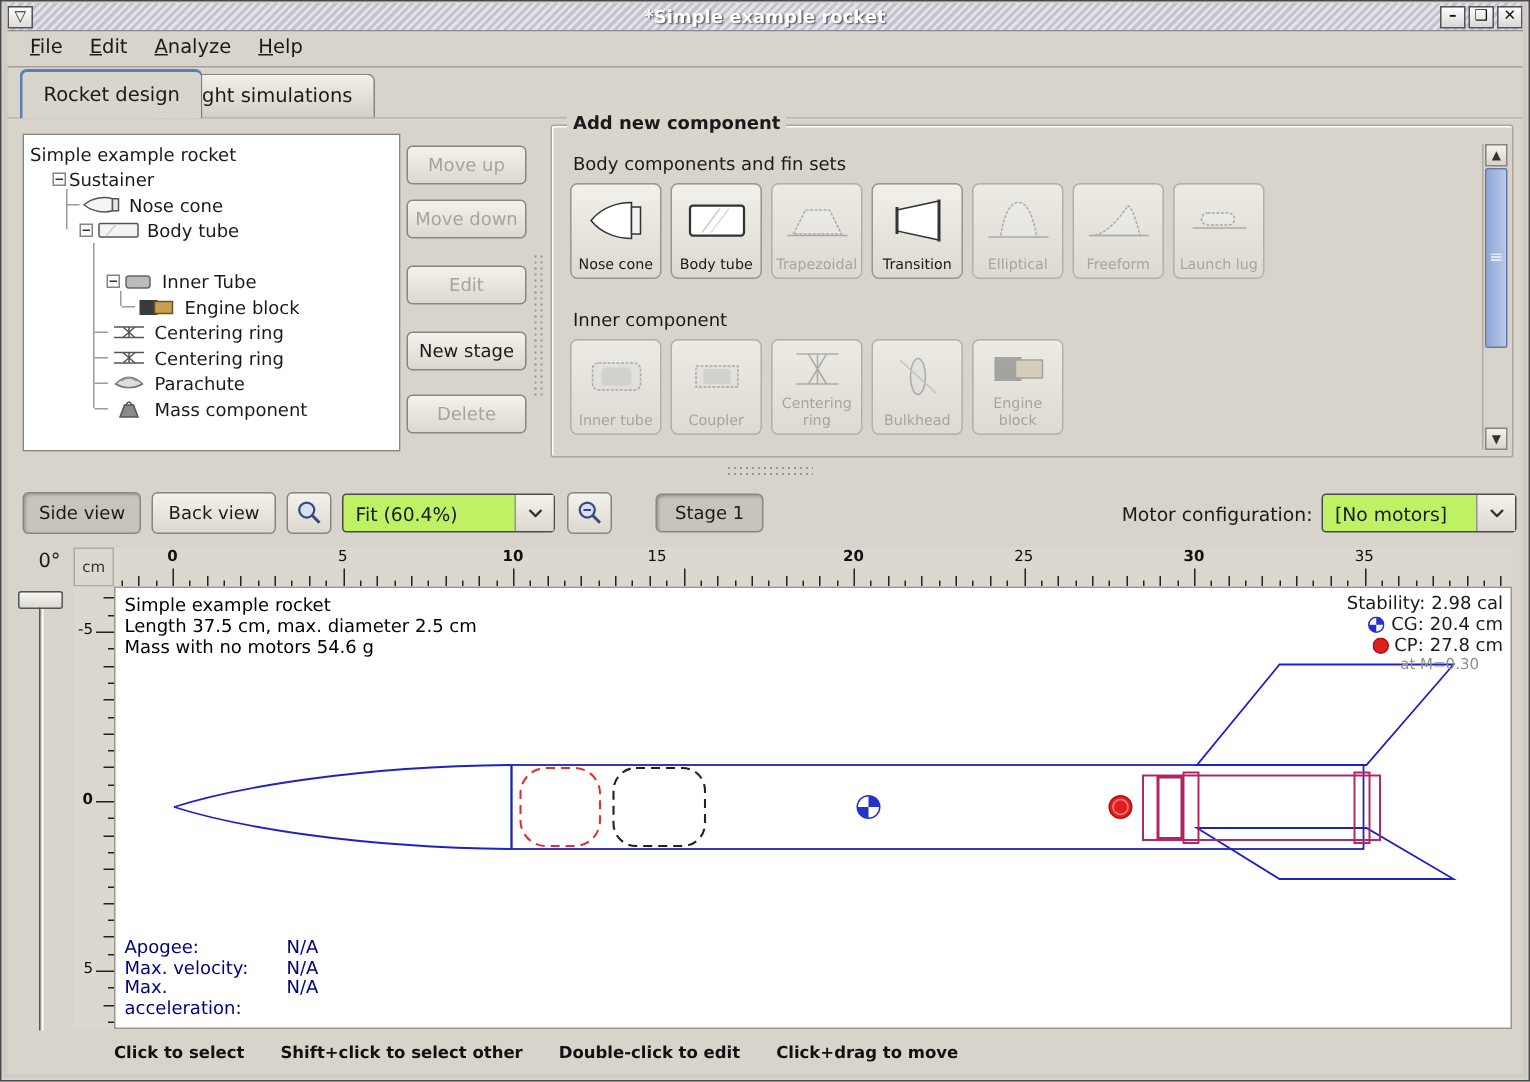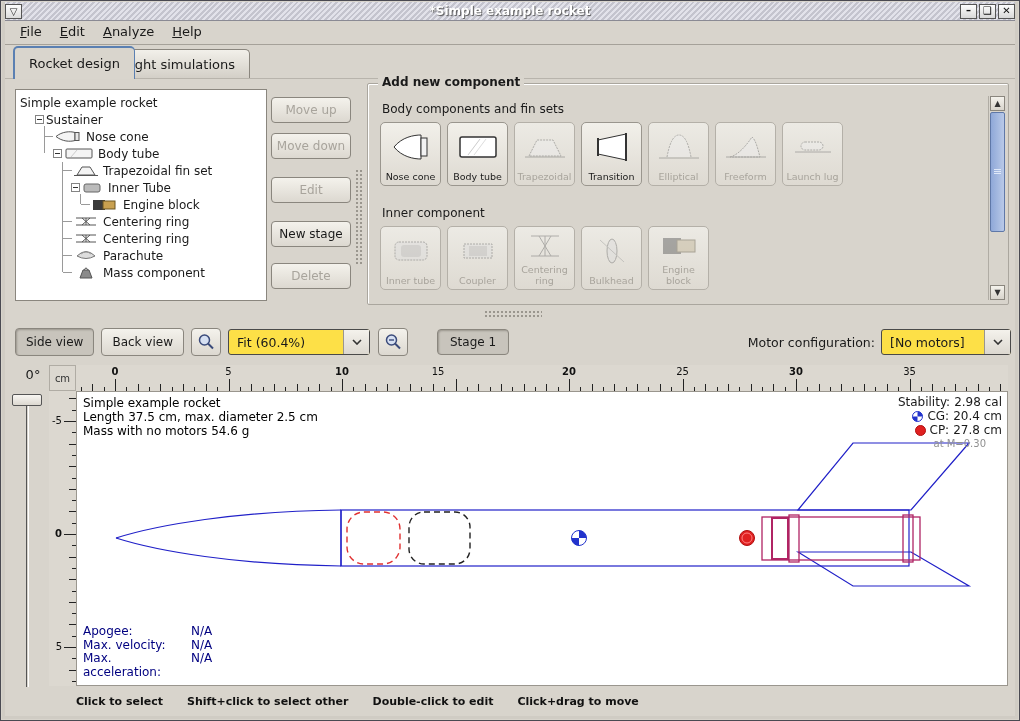--- a/index.html
+++ b/index.html
@@ -76,21 +76,21 @@
     border:1px solid #8a867e; font-size:8px; display:flex; align-items:center; justify-content:center; color:#333; }
   .vthumb { position:absolute; left:1px; width:15px; background:linear-gradient(90deg,#8fa8d8,#b9c9e8);
     border:1px solid #5f78a8; border-radius:2px; }
   .vthumb::after { content:""; position:absolute; left:3px; right:3px; top:50%; height:5px; margin-top:-3px;
     background:repeating-linear-gradient(#dfe8f8 0 1px, transparent 1px 2px); }
 
   
   .toolbar { position:absolute; left:4px; right:4px; top:322px; height:38px; display:flex; align-items:center; }
   .tb-btn { height:28px; padding:0 10px; margin-right:7px; }
   .magbtn { width:30px; height:28px; margin-right:7px; padding:0; }
-  .combo { height:26px; background:#fde047; border:1px solid #4a4a4a; border-radius:3px; display:flex; align-items:center; font-size:12.5px; }
+  .combo { height:26px; background:#bef264; border:1px solid #4a4a4a; border-radius:3px; display:flex; align-items:center; font-size:12.5px; }
   .combo .cv { padding:0 8px; flex:1; white-space:nowrap; }
   .combo .chev { width:26px; align-self:stretch; border-left:1px solid #9a968e;
     background:linear-gradient(#f4f2ec,#dcd8d0); display:flex; align-items:center; justify-content:center; }
   .fitcombo { width:142px; margin-right:8px; }
   .stage-btn { height:26px; padding:0 12px; margin-left:22px; }
   .motor-zone { margin-left:auto; display:flex; align-items:center; }
   .motor-label { font-size:12.5px; margin-right:6px; }
   .motorcombo { width:130px; margin-right:4px; }
 
   
@@ -173,30 +173,20 @@
     </div>
     <div class="t-row" style="top:55px; padding-left:37px;">
       <span class="t-exp"></span>
       <span class="t-ico">
           <svg width="30" height="13">
             <rect x="2" y="2" width="26" height="9" rx="1" fill="#f4f4f4" stroke="#555"></rect>
             <line x1="7" y1="10" x2="13" y2="3" stroke="#ccc"></line>
           </svg>
         </span>
       <span>Body tube</span>
-    </div>
-    <div class="t-row" style="top:72px; padding-left:47px;">
-      <span class="t-stub"></span>
-      <span class="t-ico">
-          <svg width="26" height="13">
-            <polygon points="4,11 9,3 17,3 22,11" fill="#f4f4f4" stroke="#555"></polygon>
-            <line x1="1" y1="11.5" x2="25" y2="11.5" stroke="#555"></line>
-          </svg>
-        </span>
-      <span>Trapezoidal fin set</span>
     </div>
     <div class="t-row" style="top:89px; padding-left:55px;">
       <span class="t-exp"></span>
       <span class="t-ico">
           <svg width="22" height="13">
             <rect x="2" y="3" width="16" height="8" rx="2" fill="#bbb" stroke="#666"></rect>
           </svg>
         </span>
       <span>Inner Tube</span>
     </div>

